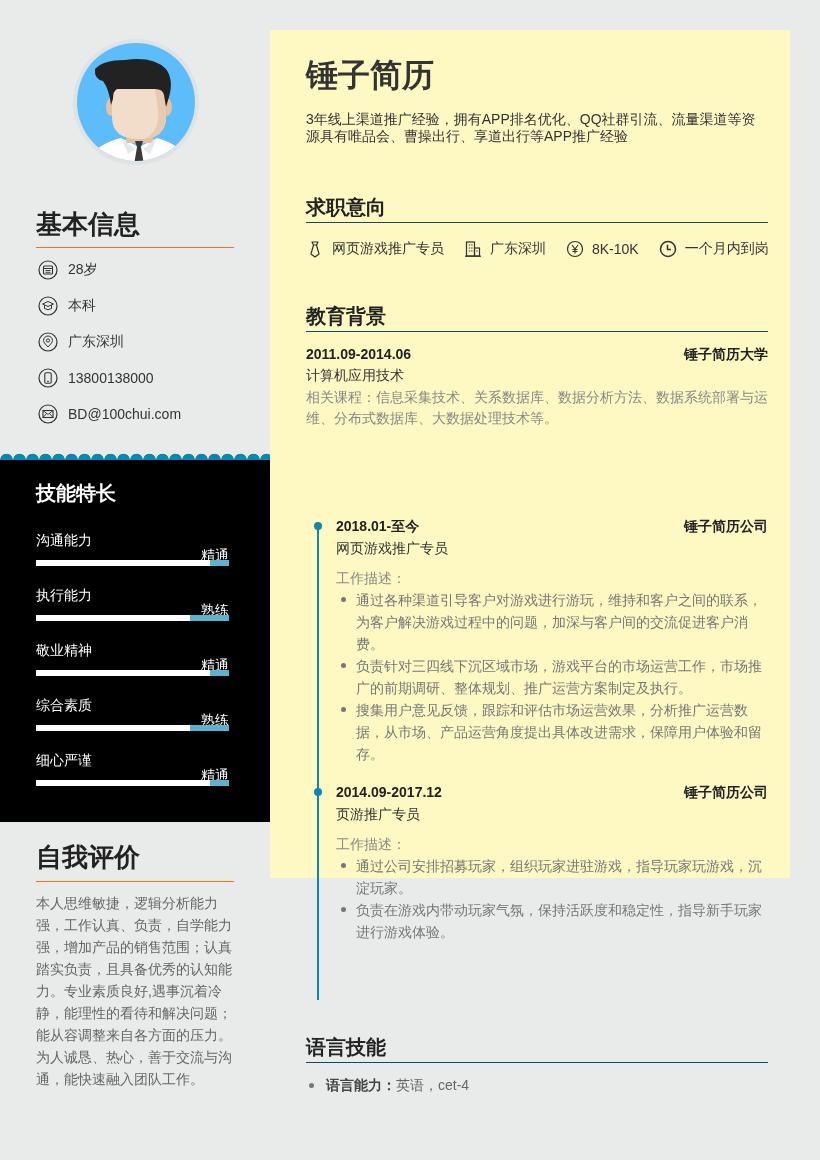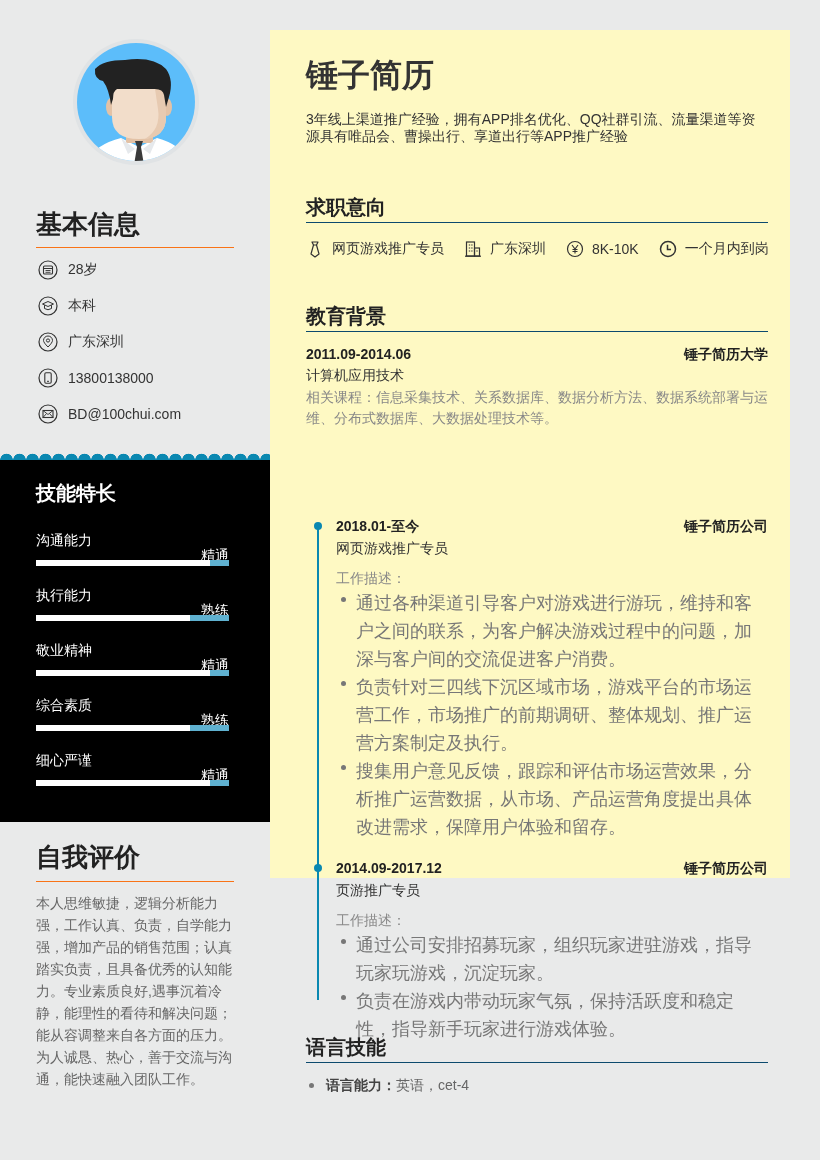--- a/index.html
+++ b/index.html
@@ -69,21 +69,21 @@
     .courses { margin-top: 1px; font-size: 14px; line-height: 21px; color: #888; }
 
     .work { position: absolute; left: 36px; top: 485px; width: 462px; }
     .timeline { position: absolute; left: 11px; top: 10px; width: 2px; height: 475px; background: #0a88b1; }
     .job { position: relative; padding-left: 30px; margin-bottom: 16px; }
     .job-dot { position: absolute; left: 8px; top: 7px; width: 8px; height: 8px; border-radius: 50%; background: #0a88b1; }
     .job .row-top { line-height: 22px; height: 22px; }
     .job .sub-title { line-height: 22px; }
     .desc-label { margin-top: 9px; font-size: 14px; line-height: 21px; color: #888; }
     .bullets { list-style: none; }
-    .bullets li { position: relative; padding-left: 20px; font-size: 18px; line-height: 28px; color: #777; font-family: Liberation Serif, serif; }
+    .bullets li { position: relative; padding-left: 20px; font-size: 14px; line-height: 22px; color: #777; }
     .bullets li::before {
       content: ""; position: absolute; left: 5px; top: 8px; width: 5px; height: 5px; border-radius: 50%; background: #777;
     }
 
     .lang-list { position: absolute; left: 36px; top: 1045px; width: 462px; list-style: none; }
     .lang-list li { position: relative; padding-left: 20px; font-size: 14px; line-height: 21px; color: #666; }
     .lang-list li::before {
       content: ""; position: absolute; left: 3px; top: 8px; width: 5px; height: 5px; border-radius: 50%; background: #777;
     }
     .lang-key { font-weight: bold; color: #444; }

